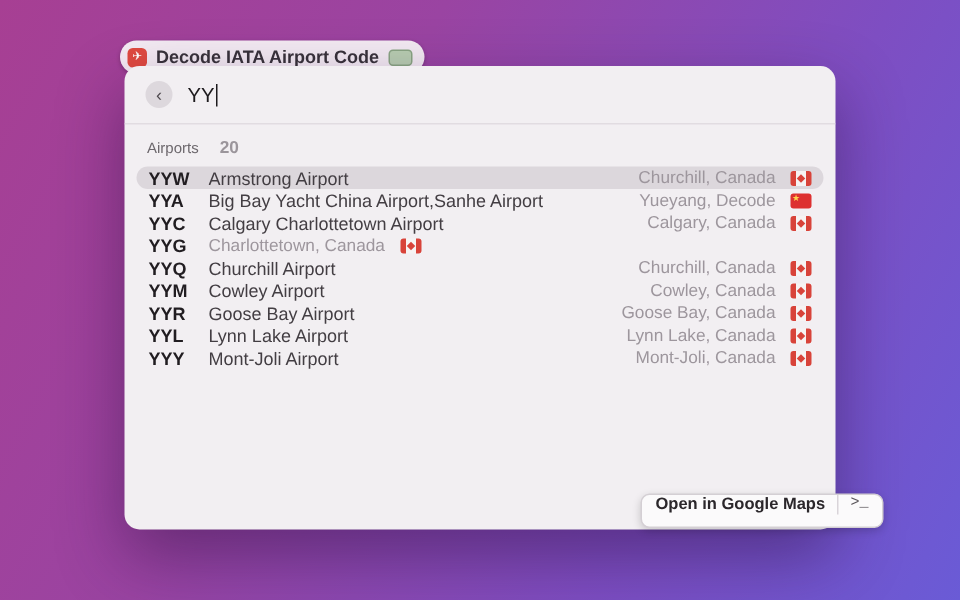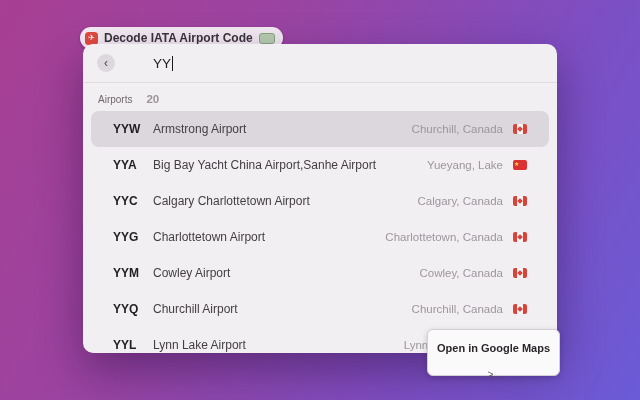--- a/index.html
+++ b/index.html
@@ -17,44 +17,44 @@
   .pill-accessory{width:16px;height:11px;border-radius:3px;background:#b9cfb2;border:1px solid #8aa683;box-sizing:border-box;}
 
   
   .window{position:absolute;left:83px;top:44px;width:474px;height:309px;border-radius:10px;
           background:#f2eff2;box-shadow:0 18px 45px rgba(40,10,60,0.45);overflow:hidden;}
 
   .searchbar{display:flex;align-items:center;height:38px;padding:0 14px;gap:10px;
              border-bottom:1px solid #e1dce1;}
   .back-btn{width:18px;height:18px;border-radius:50%;background:#ddd8dd;color:#4d484d;flex:none;
             display:flex;align-items:center;justify-content:center;font-size:12px;line-height:1;padding-bottom:1px;box-sizing:border-box;}
-  .search-field{display:flex;align-items:center;font-size:13.5px;color:#1d1a1d;margin-left:28px;}
+  .search-field{display:flex;align-items:center;font-size:13.5px;color:#1d1a1d;}
   .caret{display:inline-block;width:1px;height:15px;background:#1d1a1d;margin-left:1px;}
 
   .section-head{display:flex;align-items:center;gap:14px;padding:10px 15px 6px 15px;}
   .section-title{font-size:10px;font-weight:400;color:#6d686d;}
   .section-count{font-size:11.5px;color:#9b959b;font-weight:bold;}
 
   .rows{padding:0 8px;}
-  .row{display:flex;align-items:center;height:36px;padding:0 22px;border-radius:8px;gap:10px;}
+  .row{display:flex;align-items:center;height:15px;padding:0 8px;border-radius:8px;gap:10px;}
   .row.selected{background:#dcd7dc;}
   .row-code{font-size:12px;font-weight:700;color:#211d21;width:30px;flex:none;}
   .row-name{font-size:12px;color:#433e43;white-space:nowrap;overflow:hidden;flex:1;}
   .row-loc{font-size:11.5px;color:#9d969d;white-space:nowrap;}
   .flag{width:14px;height:10px;border-radius:2px;position:relative;flex:none;overflow:hidden;}
   .flag-ca{background:linear-gradient(to right,#d8433a 0 27%,#f6f3f3 27% 73%,#d8433a 73%);}
   .flag-ca::after{content:"";position:absolute;left:50%;top:50%;width:4px;height:4px;background:#d8433a;
                   transform:translate(-50%,-50%) rotate(45deg);}
   .flag-cn{background:#dd3030;}
   .flag-cn::after{content:"\2605";position:absolute;left:1px;top:0;color:#ffd34d;font-size:6px;line-height:9px;}
 
   
-  .tooltip{position:absolute;left:427px;top:329px;height:21px;display:flex;align-items:center;gap:8px;
-           padding:12px 9px;background:#fbfafb;border:1px solid #d4cfd4;border-radius:6px;
-           box-shadow:0 2px 6px rgba(0,0,0,0.18);z-index:5;flex-direction:column;}
+  .tooltip{position:absolute;left:427px;top:329px;height:21px;display:flex;gap:8px;
+           padding:0 9px;background:#fbfafb;border:1px solid #d4cfd4;border-radius:6px;
+           box-shadow:0 2px 6px rgba(0,0,0,0.18);z-index:5;}
   .tooltip-label{font-size:11px;font-weight:700;color:#2b272b;white-space:nowrap;}
   .tooltip-sep{width:1px;height:13px;background:#d9d4d9;}
   .tooltip-key{font-size:10px;color:#5a555a;font-family:"Liberation Mono","DejaVu Sans Mono",monospace;}
 </style>
 </head>
 <body>
 
 <div id="stage">
 
   <div class="pill">
@@ -81,45 +81,50 @@
     <div class="rows" id="rows">
         <div class="row selected">
     <span class="row-code">YYW</span>
     <span class="row-name">Armstrong Airport</span>
     <span class="row-loc">Churchill, Canada</span>
     <span class="flag flag-ca"></span>
   </div>
         <div class="row">
     <span class="row-code">YYA</span>
     <span class="row-name">Big Bay Yacht China Airport,Sanhe Airport</span>
-    <span class="row-loc">Yueyang, Lake</span>
+    <span class="row-loc">Yueyang, Decode</span>
     <span class="flag flag-cn"></span>
   </div>
         <div class="row">
     <span class="row-code">YYC</span>
     <span class="row-name">Calgary Charlottetown Airport</span>
     <span class="row-loc">Calgary, Canada</span>
     <span class="flag flag-ca"></span>
   </div>
         <div class="row">
     <span class="row-code">YYG</span>
-    <span class="row-name">Charlottetown Airport</span>
     <span class="row-loc">Charlottetown, Canada</span>
+    <span class="flag flag-ca"></span>
+  </div>
+        <div class="row">
+    <span class="row-code">YYQ</span>
+    <span class="row-name">Churchill Airport</span>
+    <span class="row-loc">Churchill, Canada</span>
     <span class="flag flag-ca"></span>
   </div>
         <div class="row">
     <span class="row-code">YYM</span>
     <span class="row-name">Cowley Airport</span>
     <span class="row-loc">Cowley, Canada</span>
     <span class="flag flag-ca"></span>
   </div>
         <div class="row">
-    <span class="row-code">YYQ</span>
-    <span class="row-name">Churchill Airport</span>
-    <span class="row-loc">Churchill, Canada</span>
+    <span class="row-code">YYR</span>
+    <span class="row-name">Goose Bay Airport</span>
+    <span class="row-loc">Goose Bay, Canada</span>
     <span class="flag flag-ca"></span>
   </div>
         <div class="row">
     <span class="row-code">YYL</span>
     <span class="row-name">Lynn Lake Airport</span>
     <span class="row-loc">Lynn Lake, Canada</span>
     <span class="flag flag-ca"></span>
   </div>
         <div class="row">
     <span class="row-code">YYY</span>

